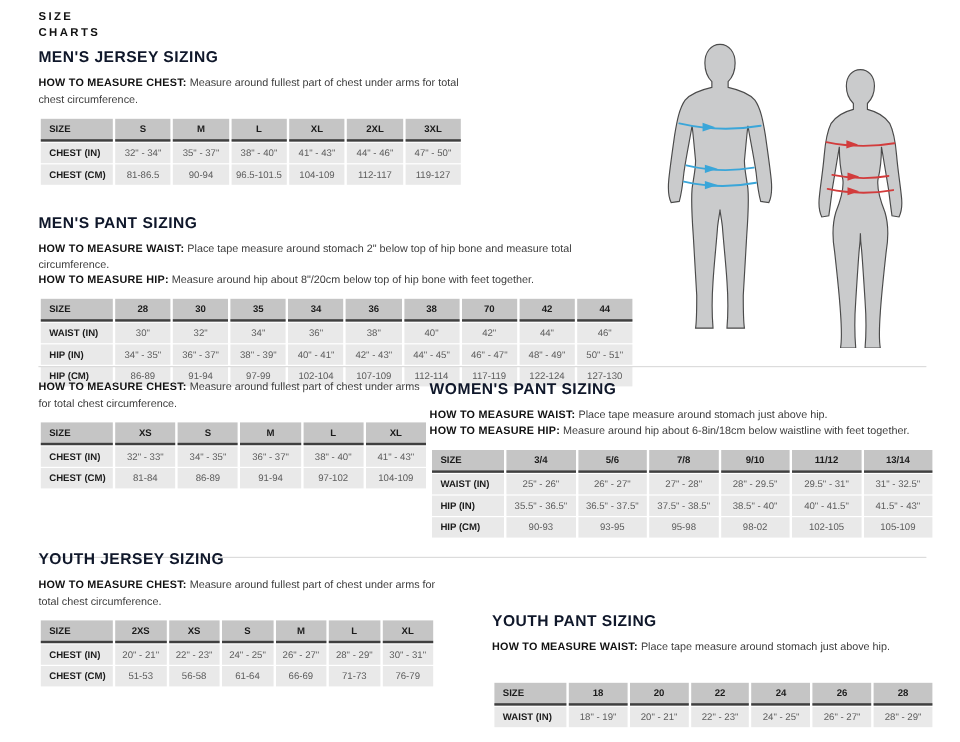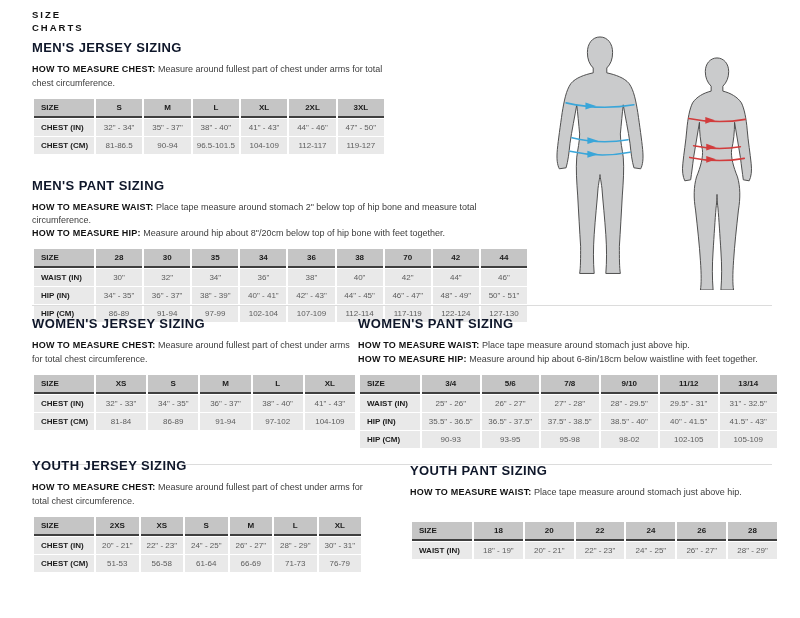--- a/index.html
+++ b/index.html
@@ -41,21 +41,21 @@
   .figure svg .body-shape { fill:var(--body_fill); stroke:var(--body_outline); stroke-width:1; }
   .figure svg .arrow-male { stroke:var(--male_arrow); stroke-width:1.6; fill:none; stroke-linecap:round; }
   .figure svg .ahead-male { fill:var(--male_arrow); }
   .figure svg .arrow-female { stroke:var(--female_arrow); stroke-width:1.6; fill:none; stroke-linecap:round; }
   .figure svg .ahead-female { fill:var(--female_arrow); }
   #sec-mens-jersey  { left:32px;  top:40px;  width:354px; }
   #sec-mens-pant    { left:32px;  top:150px; width:497px;margin-top:28px; }
   #sec-womens-jersey{ left:32px;  top:316px; width:325px; }
   #sec-womens-pant  { left:358px; top:316px; width:421px; }
   #sec-youth-jersey { left:32px;  top:458px; width:331px; }
-  #sec-youth-pant   { left:410px; top:463px; width:369px; }
+  #sec-youth-pant   { left:410px; top:510px; width:369px; }
   #sec-mens-pant .instr { line-height:1.45; }
   #sec-youth-pant table.size-table { margin-top:21px; }
   #fig-male   { left:537px; top:35px; }
   #fig-female { left:663px; top:56px; }
 </style>
 </head>
 <body>
 
 <div class="abs logo">
   <div>SIZE</div>
@@ -180,21 +180,20 @@
     <path class="arrow-female" d="M31,92 Q55,97 79,93"></path>
     <path class="ahead-female" d="M44,90 L54,93.5 L44,97 Z"></path>
     <path class="arrow-female" d="M27,104 Q55,110 83,105"></path>
     <path class="ahead-female" d="M44,102.5 L54,106 L44,109.5 Z"></path>
   </svg>
 </div>
 
 <div class="divider" style="top:305px"></div>
 
 <section id="sec-womens-jersey">
-  <h2>WOMEN'S JERSEY SIZING</h2>
   <p class="instr"><b>HOW TO MEASURE CHEST:</b> <span>Measure around fullest part of chest under arms for total chest circumference.</span></p>
   <table class="size-table">
       <thead>
         <tr>
           <th>SIZE</th>
           <th>XS</th>
           <th>S</th>
           <th>M</th>
           <th>L</th>
           <th>XL</th>

